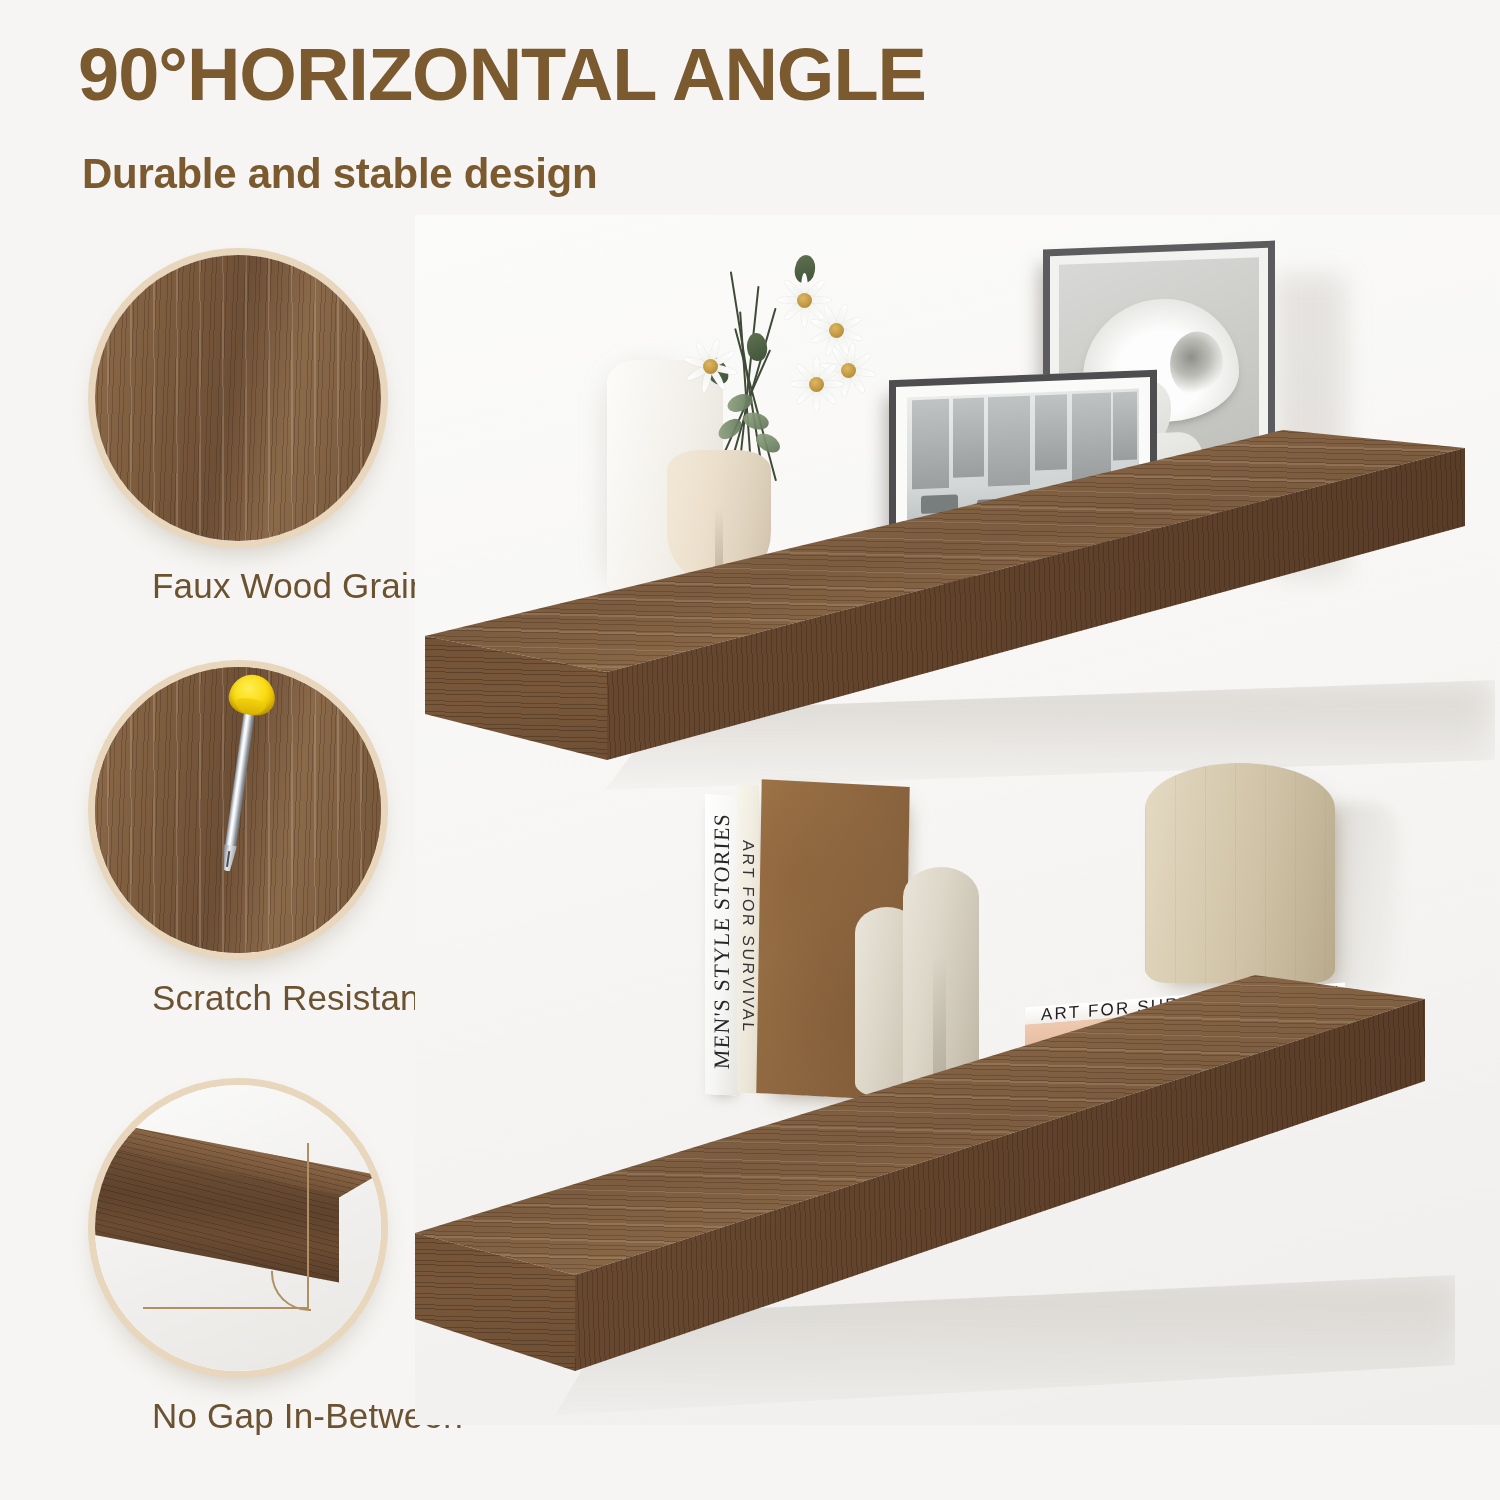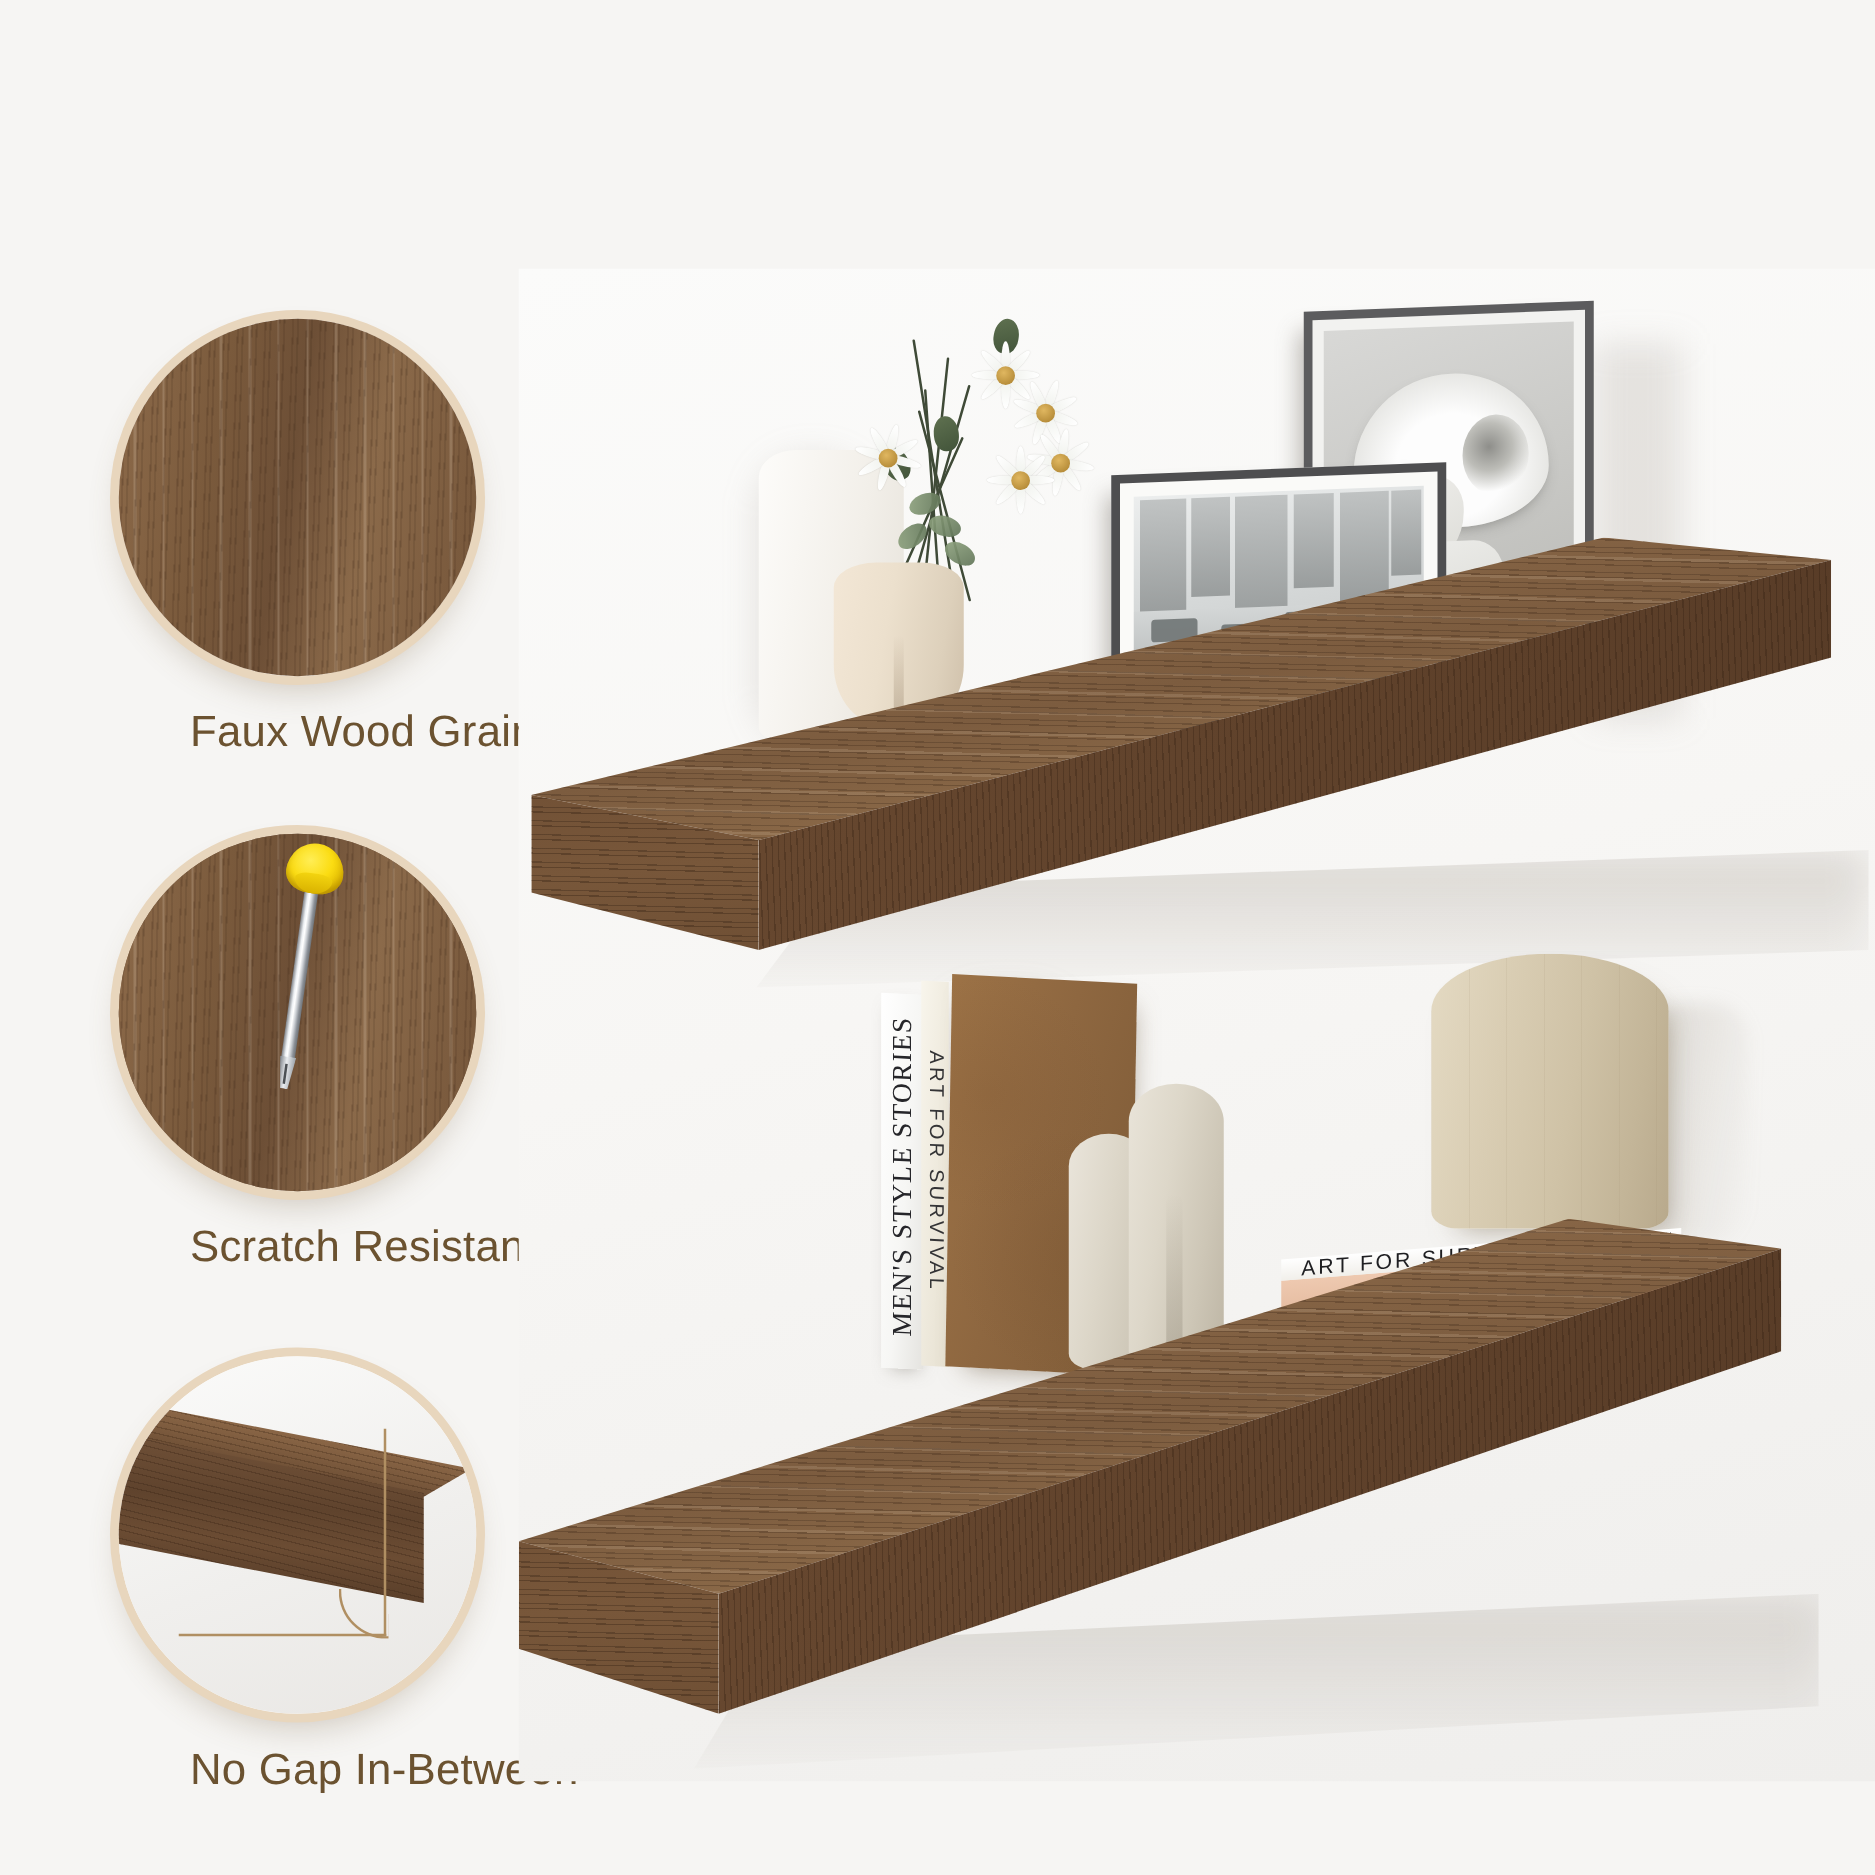--- a/index.html
+++ b/index.html
@@ -382,20 +382,22 @@
   }
   .wall-shadow{
     position:absolute;background:rgba(150,142,128,.20);filter:blur(13px);
   }
 </style>
 </head>
 <body>
 
 <div class="stage">
 
+  <div id="headline">90°HORIZONTAL ANGLE</div>
+  <div id="subhead">Durable and stable design</div>
 
   <div class="feature" style="top:248px;">
     <div class="circle-wrap">
       <div class="circle">
         <div class="wood-fill vert"></div>
       </div>
       <div class="feat-label">Faux Wood Grain</div>
     </div>
   </div>
 

